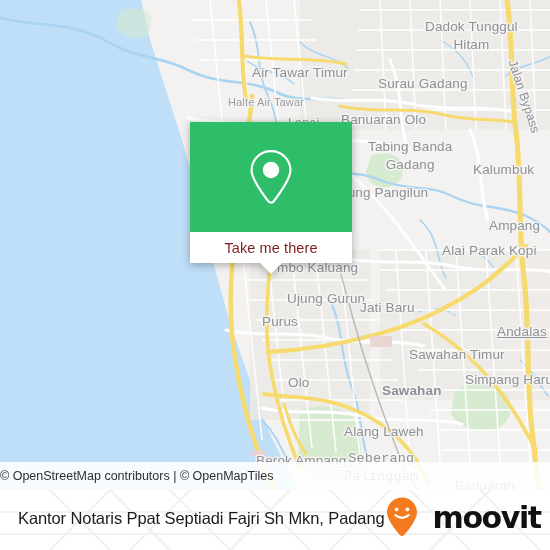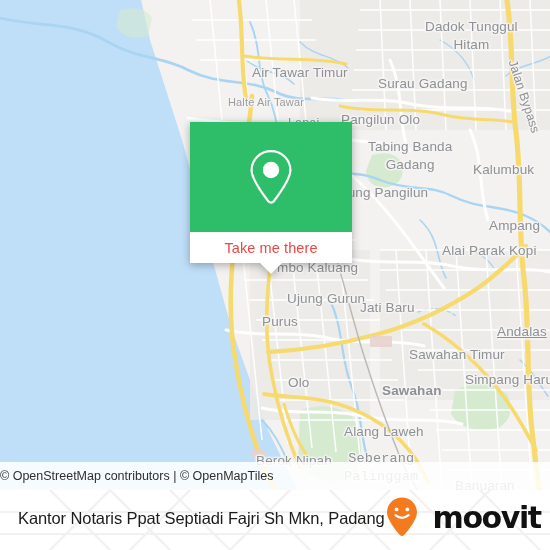--- a/index.html
+++ b/index.html
@@ -80,21 +80,21 @@
     justify-content: center;
   }
   #popup-pin-icon svg { display: block; }
   #popup-button {
     position: relative;
     height: 31px;
     background: #ffffff;
     display: flex;
     align-items: center;
     justify-content: center;
-    color: #ef4444;
+    color: #7f1d1d;
     font-size: 14.5px;
     font-family: "Liberation Sans", sans-serif;
     letter-spacing: 0.1px;
     cursor: pointer;
   }
   #popup-tail {
     position: absolute;
     left: 50%;
     top: 100%;
     margin-left: -11px;
@@ -295,42 +295,42 @@
     </svg>
 
     <div id="map-labels">
         <div class="map-label sz-lg" style="left: 252px; top: 65px;">Air Tawar Timur</div>
         <div class="map-label sz-sm" style="left: 228px; top: 96px;">Halte Air Tawar</div>
         <div class="map-label sz-lg two-line" style="left: 425px; top: 18px;">
           <div>Dadok Tunggul</div>
           <div>Hitam</div>
         </div>
         <div class="map-label sz-lg" style="left: 378px; top: 76px;">Surau Gadang</div>
-        <div class="map-label sz-lg" style="left: 341px; top: 112px;">Pangilun Olo</div>
+        <div class="map-label sz-lg" style="left: 341px; top: 112px;">Banuaran Olo</div>
         <div class="map-label" style="left: 288px; top: 116px;">Lapai</div>
         <div class="map-label rot" style="left: 519px; top: 58px; transform: rotate(72deg);">Jalan Bypass</div>
         <div class="map-label sz-lg two-line" style="left: 368px; top: 138px;">
           <div>Tabing Banda</div>
           <div>Gadang</div>
         </div>
         <div class="map-label sz-lg" style="left: 473px; top: 162px;">Kalumbuk</div>
         <div class="map-label sz-lg" style="left: 340px; top: 185px;">nung Pangilun</div>
         <div class="map-label sz-lg" style="left: 489px; top: 218px;">Ampang</div>
         <div class="map-label sz-lg" style="left: 401px; top: 243px; margin-left: 41px;">Alai Parak Kopi</div>
         <div class="map-label sz-lg" style="left: 277px; top: 260px;">mbo Kaluang</div>
         <div class="map-label sz-lg" style="left: 287px; top: 291px;">Ujung Gurun</div>
         <div class="map-label sz-lg" style="left: 360px; top: 300px;">Jati Baru</div>
         <div class="map-label sz-lg" style="left: 262px; top: 314px;">Purus</div>
         <div class="map-label sz-lg" style="left: 497px; top: 324px; text-decoration: underline;">Andalas</div>
         <div class="map-label sz-lg" style="left: 409px; top: 347px;">Sawahan Timur</div>
         <div class="map-label sz-lg" style="left: 465px; top: 372px;">Simpang Haru</div>
         <div class="map-label sz-lg" style="left: 288px; top: 375px;">Olo</div>
         <div class="map-label sz-lg" style="left: 382px; top: 383px; font-weight: bold;">Sawahan</div>
         <div class="map-label sz-lg" style="left: 344px; top: 424px;">Alang Laweh</div>
-        <div class="map-label sz-lg" style="left: 256px; top: 453px;">Berok Nipah</div>
+        <div class="map-label sz-lg" style="left: 256px; top: 453px;">Berok Ampang</div>
         <div class="map-label sz-lg two-line" style="left: 344px; top: 450px; font-family: Liberation Mono, monospace;">
           <div>Seberang</div>
           <div>Palinggam</div>
         </div>
         <div class="map-label sz-lg" style="left: 455px; top: 478px;">Banuaran</div>
       </div>
 
     <div id="popup-card">
       <div id="popup-green">
         <span id="popup-pin-icon">

